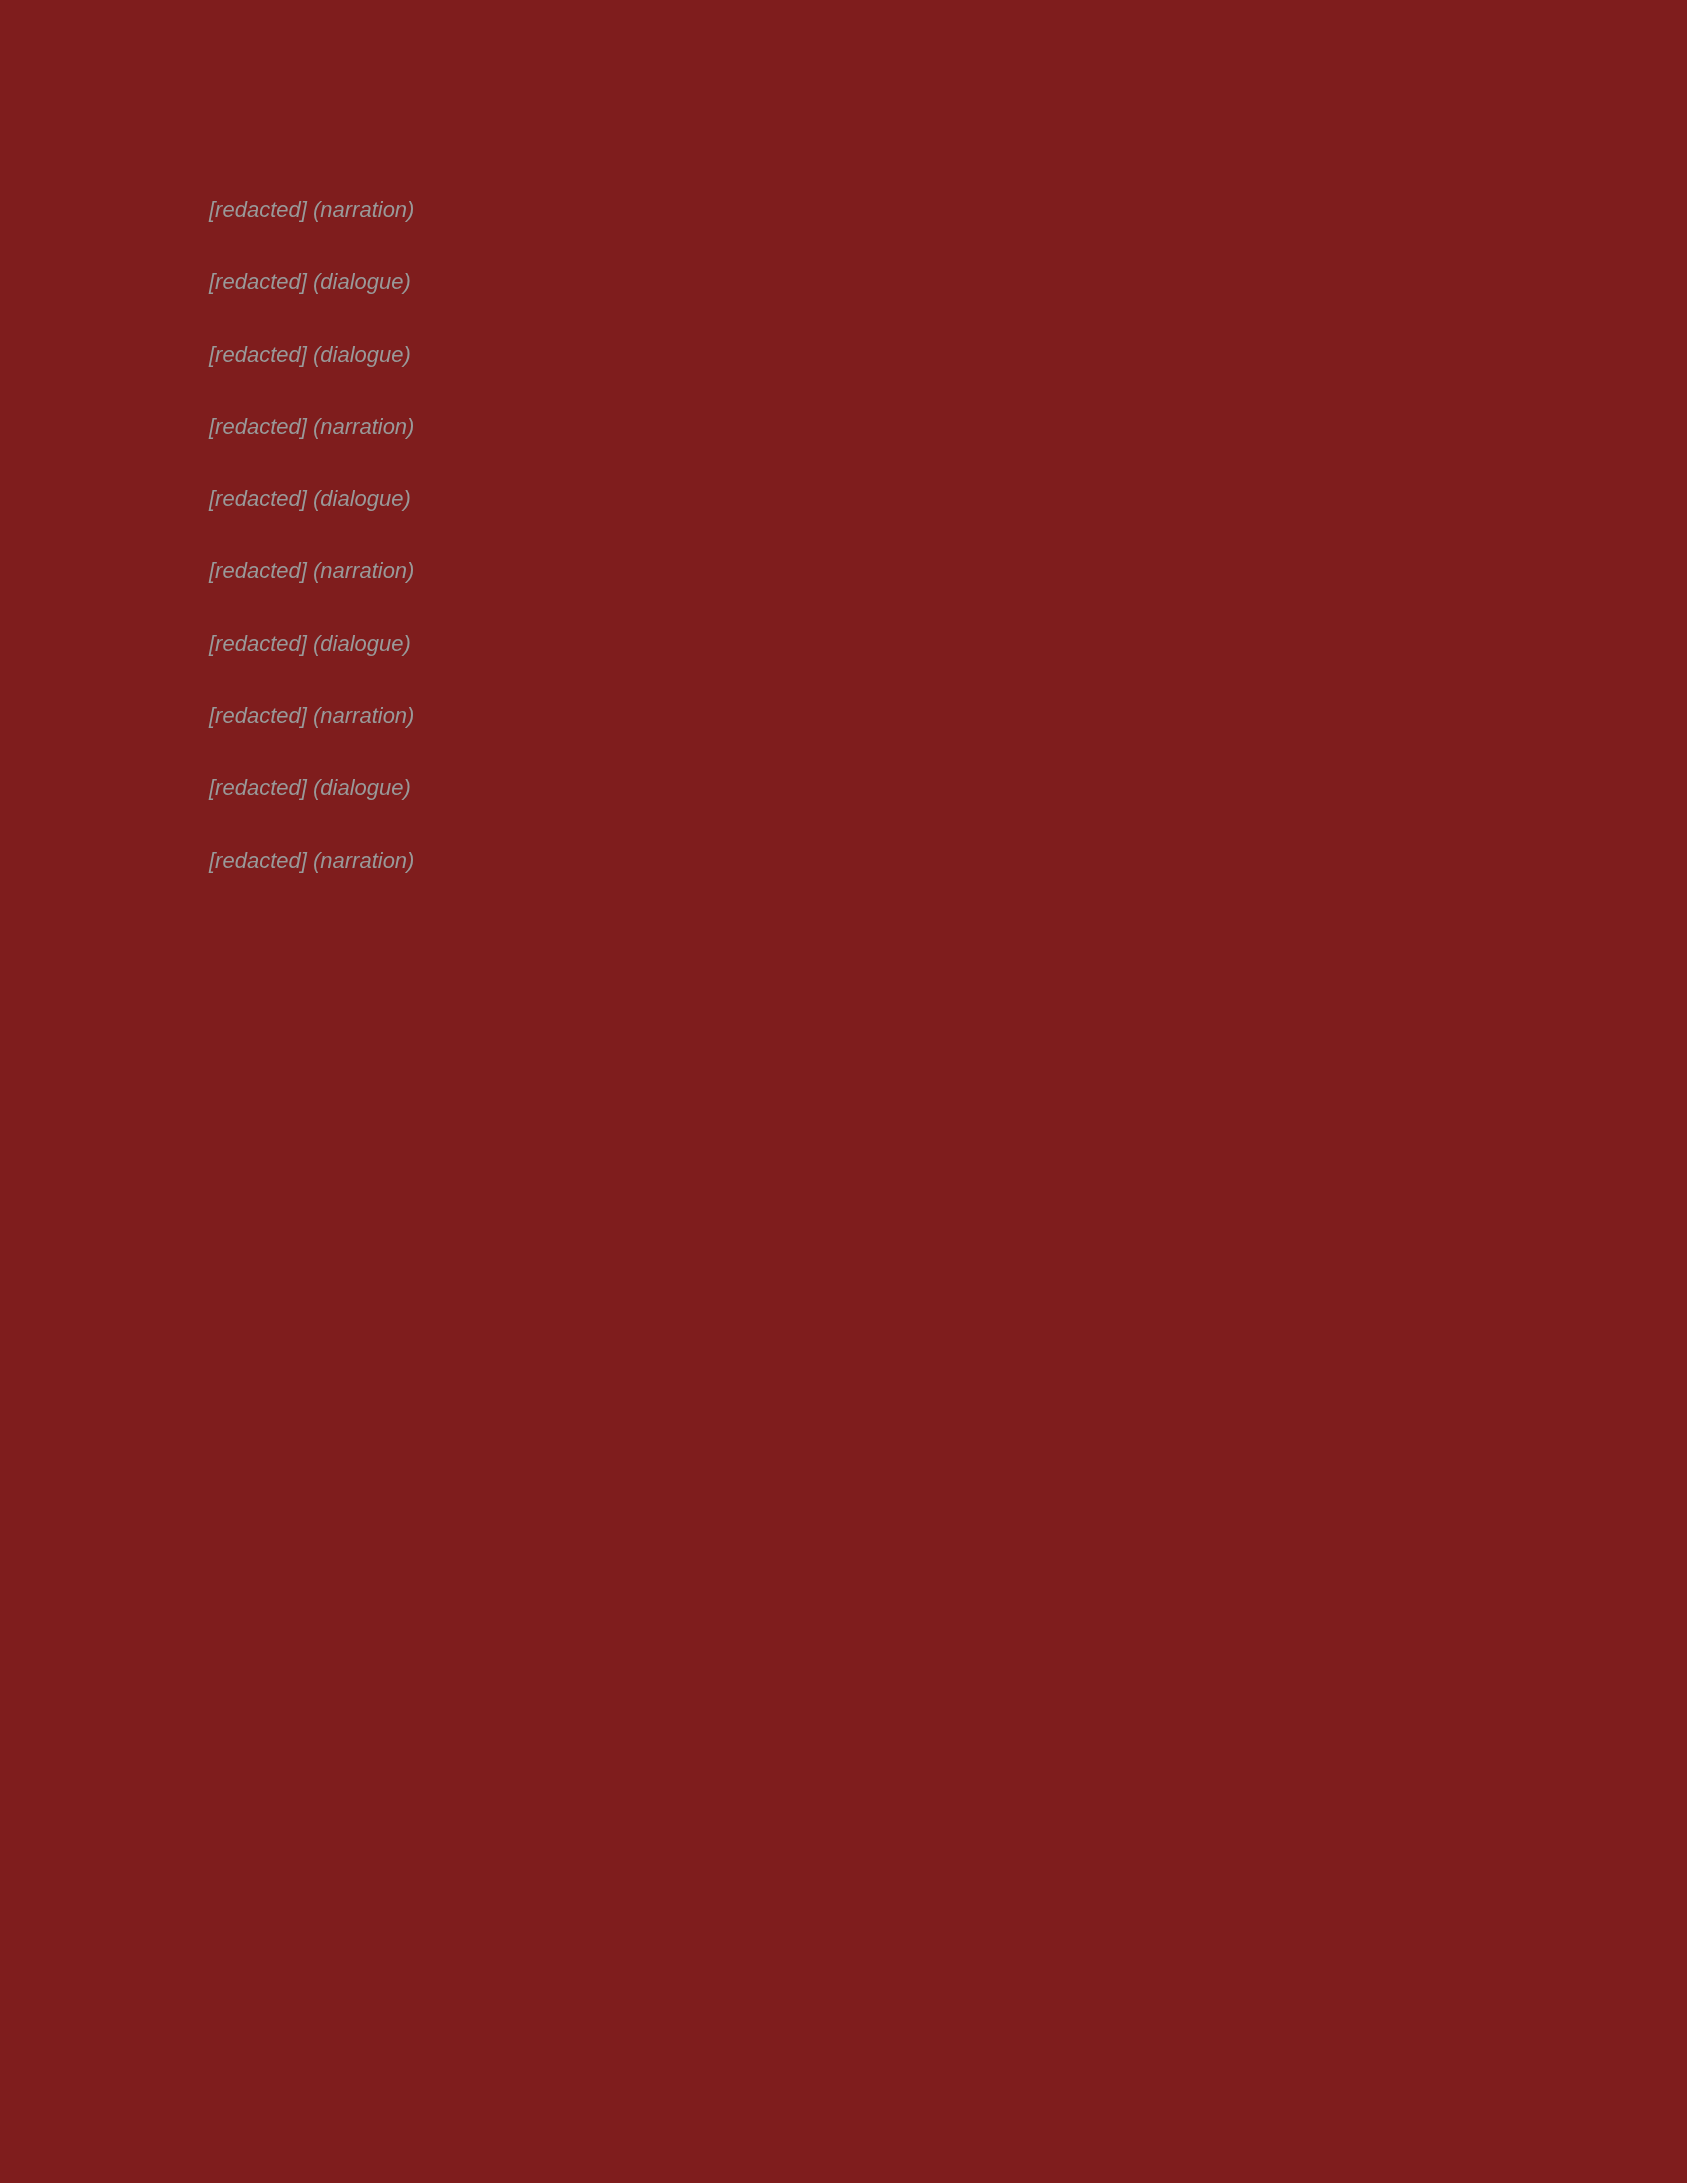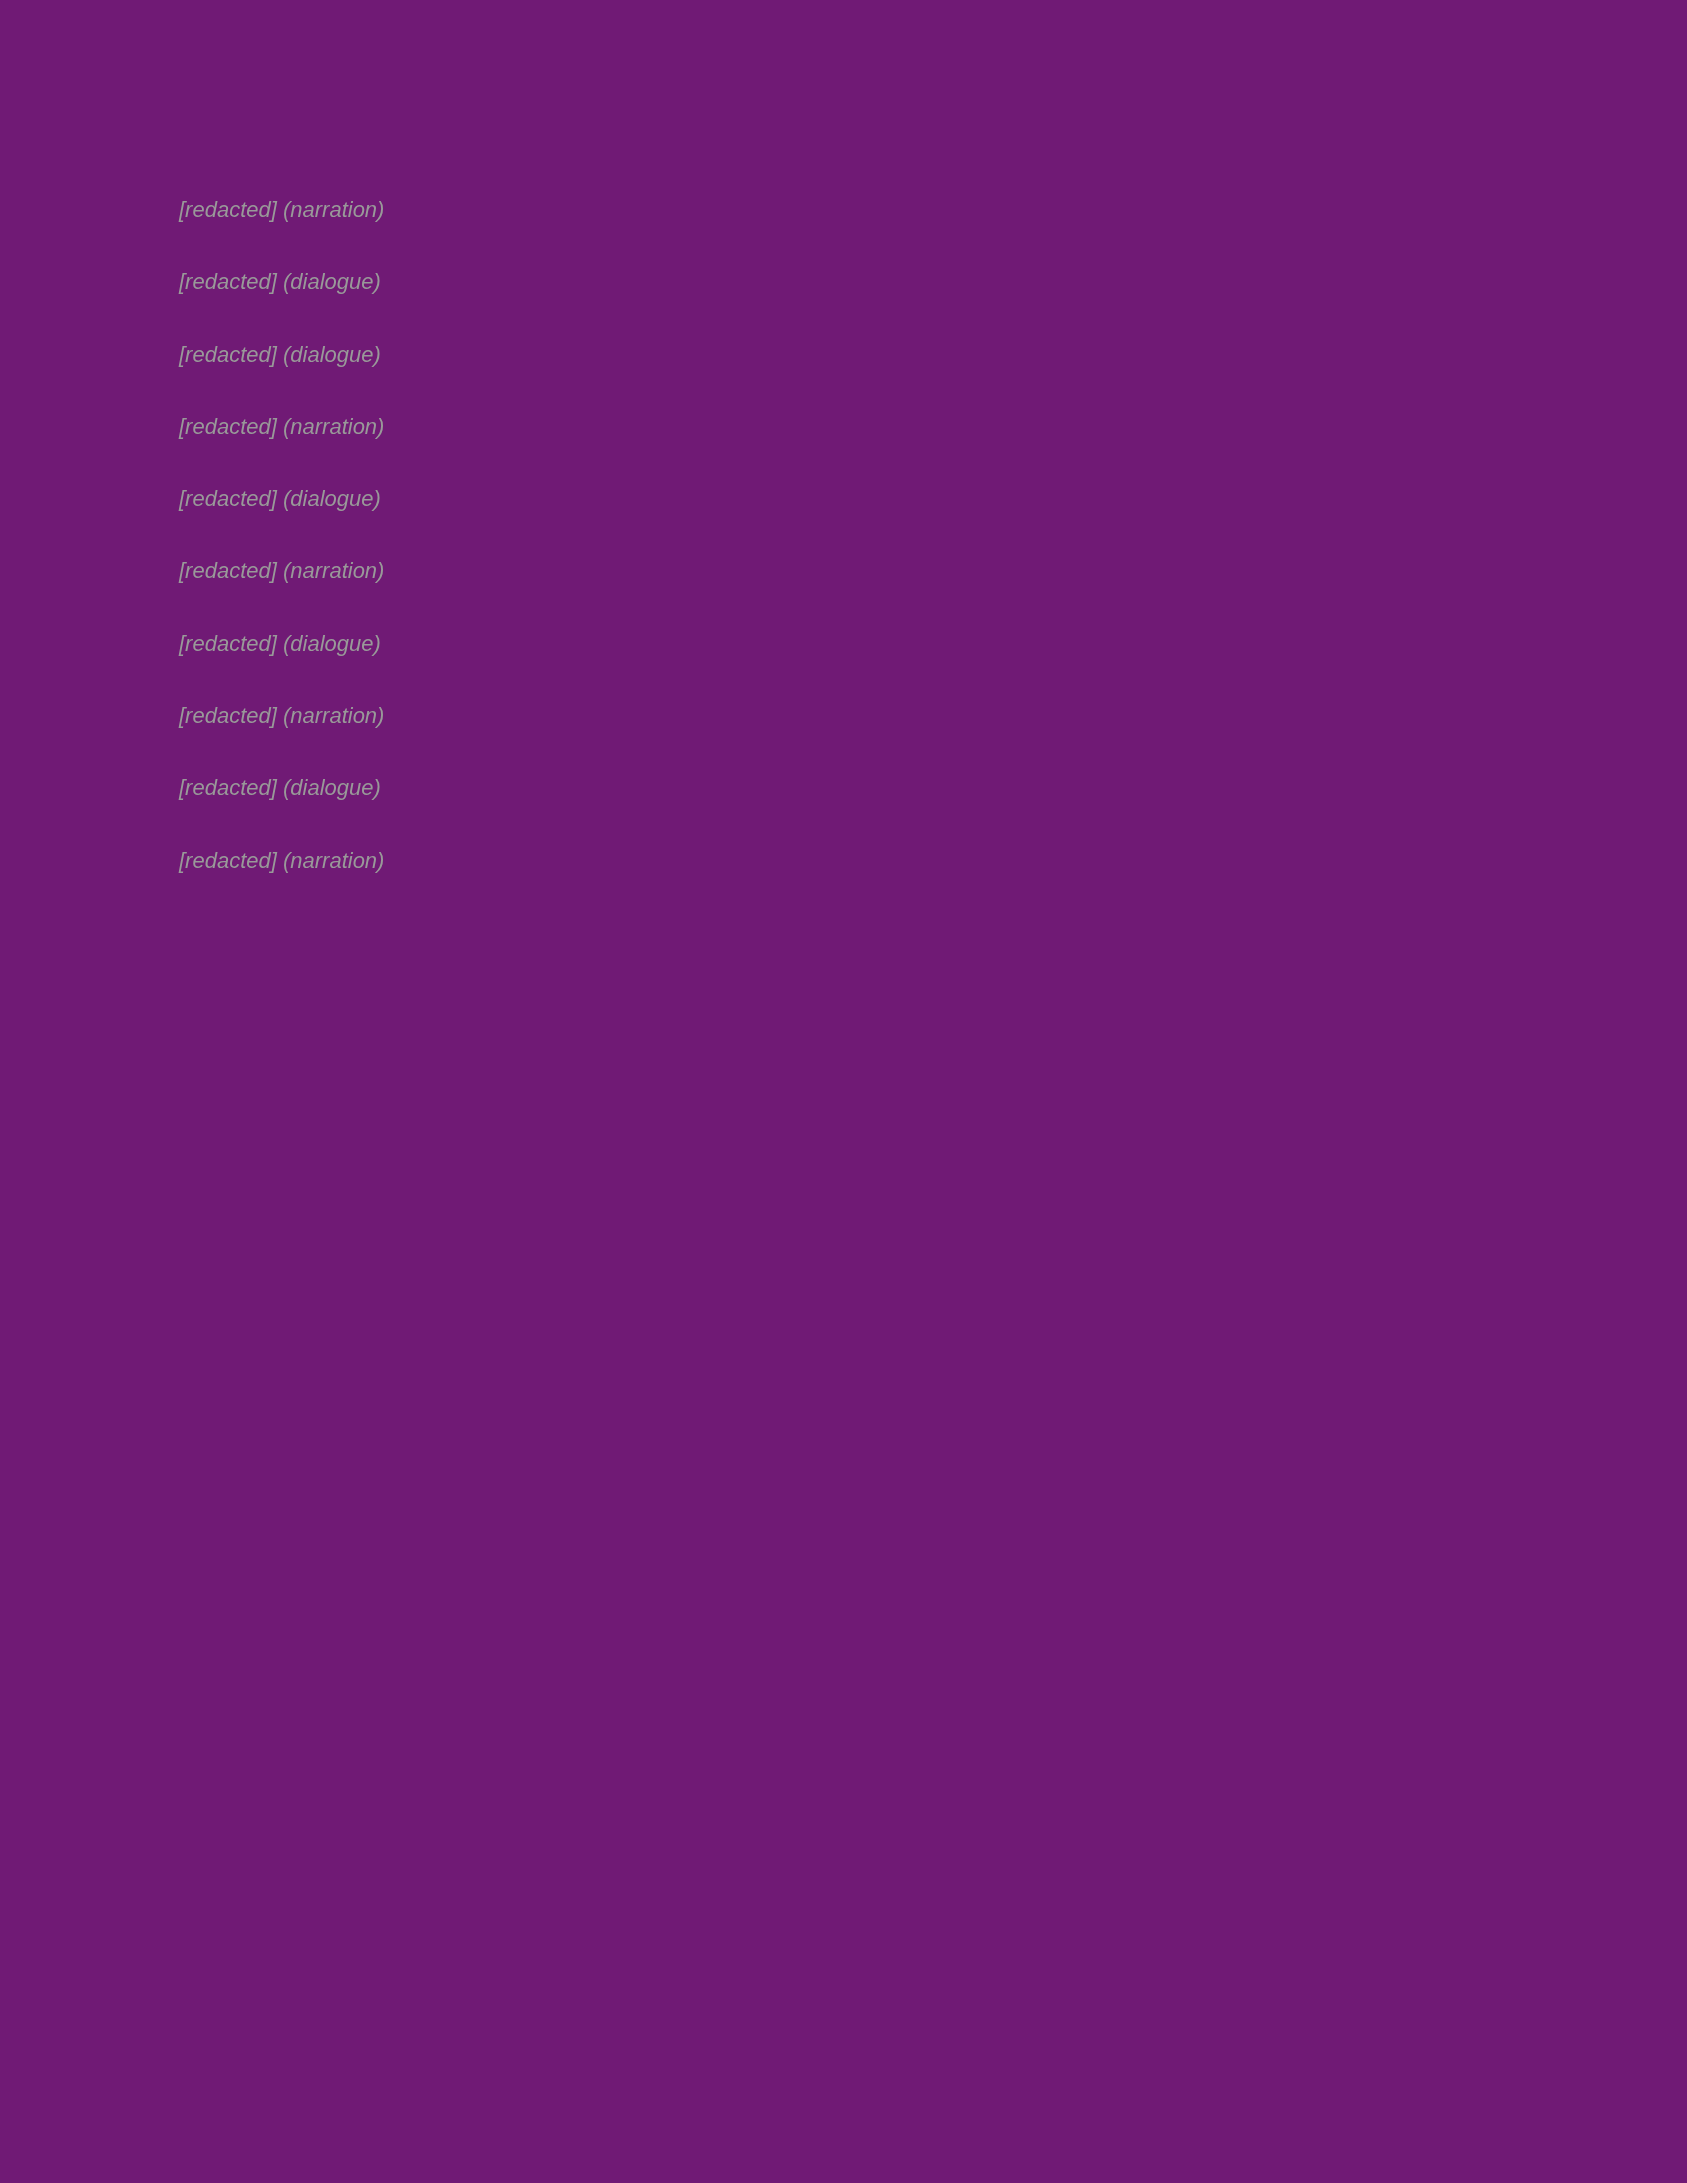--- a/index.html
+++ b/index.html
@@ -1,18 +1,18 @@
 <!DOCTYPE html>
 <html style="font-size:10.6px"><head>
 <meta charset="utf-8">
 <style>
   body { margin: 0; background: #888; font-family: "Liberation Sans", sans-serif; }
   .page {
-    width: 1687px; height: 2183px; background: #701a75; margin: 0 auto;
-    box-sizing: border-box; padding: 192px 80px;
+    width: 1687px; height: 2183px; background: #7f1d1d; margin: 0 auto;
+    box-sizing: border-box; padding: 192px 110px;
   }
   .para {
     font-size: 22px; line-height: 1.65; color: #1a1a1a;
     text-align: justify; margin: 0 0 36px 0; text-indent: 99px;
   }
   .para.redacted { color: #999; font-style: italic; text-align: left; }
 </style>
 </head>
 <body>
 

